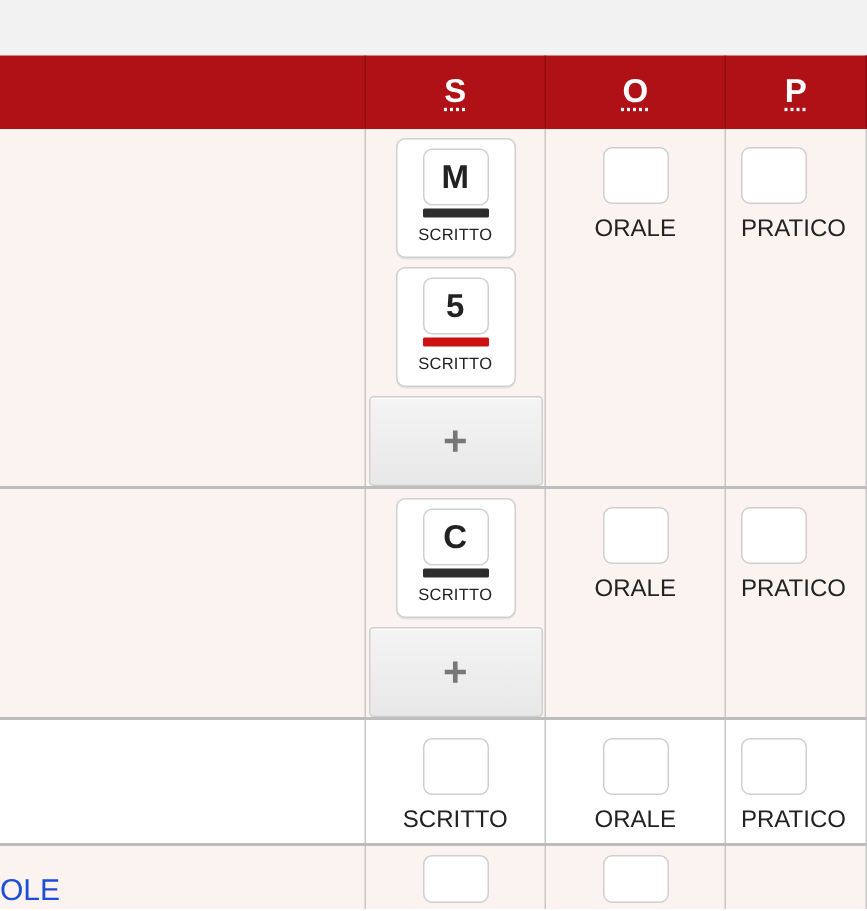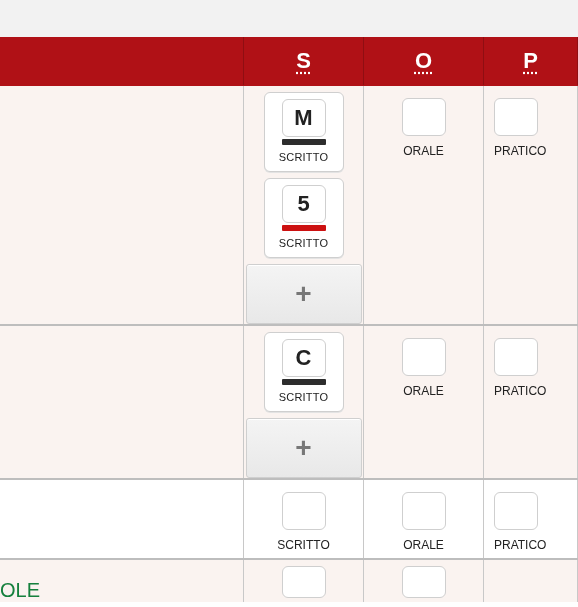--- a/index.html
+++ b/index.html
@@ -18,21 +18,21 @@
     .subject-cell { display:flex; align-items:flex-end; padding: 6px 4px 4px 0; font-size: 18px; color: #333; }
     .col { display:flex; flex-direction: column; align-items:center; gap:2px; padding:4px 0; }
     .grade-block { background:#fff; border:1px solid #cfcfcf; border-radius:6px; width: 80px; padding:6px 0 8px 0; display:flex; flex-direction:column; align-items:center; margin: 2px 0; box-shadow: 0 1px 0 #e3e3e3; }
     .grade-box { border:1px solid #cfcfcf; border-radius:6px; width:44px; height:38px; display:flex; align-items:center; justify-content:center; font-size:22px; font-weight:bold; color:#222; }
     .grade-bar { width: 44px; height: 6px; margin-top:2px; border-radius:1px; }
     .bar-dark { background:#2d2d2d; }
     .bar-red { background:#c11; }
     .grade-type { margin-top:6px; font-size:11px; letter-spacing:0.2px; color:#222; }
     .empty-grade { background:#fff; border:1px solid #cfcfcf; border-radius:6px; width:44px; height:38px; margin-top:6px;}
     .type-label-wrap { width: 100%; display:flex; flex-direction:column; align-items:center; margin:2px 0 2px 0;}
-    .type-label { margin-top:8px; font-size:12px; color:#222; }
+    .type-label { margin-top:8px; font-size:16px; color:#222; }
     .add-panel { width: 116px; height:60px; background: linear-gradient(#f4f4f4,#e8e8e8); border:1px solid #cfcfcf; border-radius:3px; display:flex; align-items:center; justify-content:center; margin: 2px 2px 0 2px; box-shadow: inset 0 1px 0 #fff; }
     .plus { font-size:28px; color:#777; font-weight:bold; }
     .cell-p .grade-block, .cell-p .type-label-wrap { margin-left: 20px; }
     .cell-p .type-label-wrap { align-items:flex-start; padding-left:0; }
     .row .cell-s, .row .cell-o, .row .cell-p, .row .cell-left { border-right: 1px solid #c8c8c8; }
     .row-partial { height: 42px; }
   </style>
 </head>
 <body>
 
@@ -125,21 +125,21 @@
     </div>
     <div class="cell-p col">
       <div class="type-label-wrap">
         <div class="empty-grade"></div>
         <div class="type-label">PRATICO</div>
       </div>
     </div>
   </div>
 
   <div class="row row-partial" style="border-bottom:none;">
-    <div class="cell-left subject-cell" style="font-size:20px; color:#15803d; align-items:flex-end; padding-bottom:0;">OLE</div>
+    <div class="cell-left subject-cell" style="font-size:20px; color:#1d4ed8; align-items:flex-end; padding-bottom:0;">OLE</div>
     <div class="cell-s col">
       <div class="empty-grade" style="margin-top:2px;"></div>
     </div>
     <div class="cell-o col">
       <div class="empty-grade" style="margin-top:2px;"></div>
     </div>
     <div class="cell-p col"></div>
   </div>
 
 </div>

